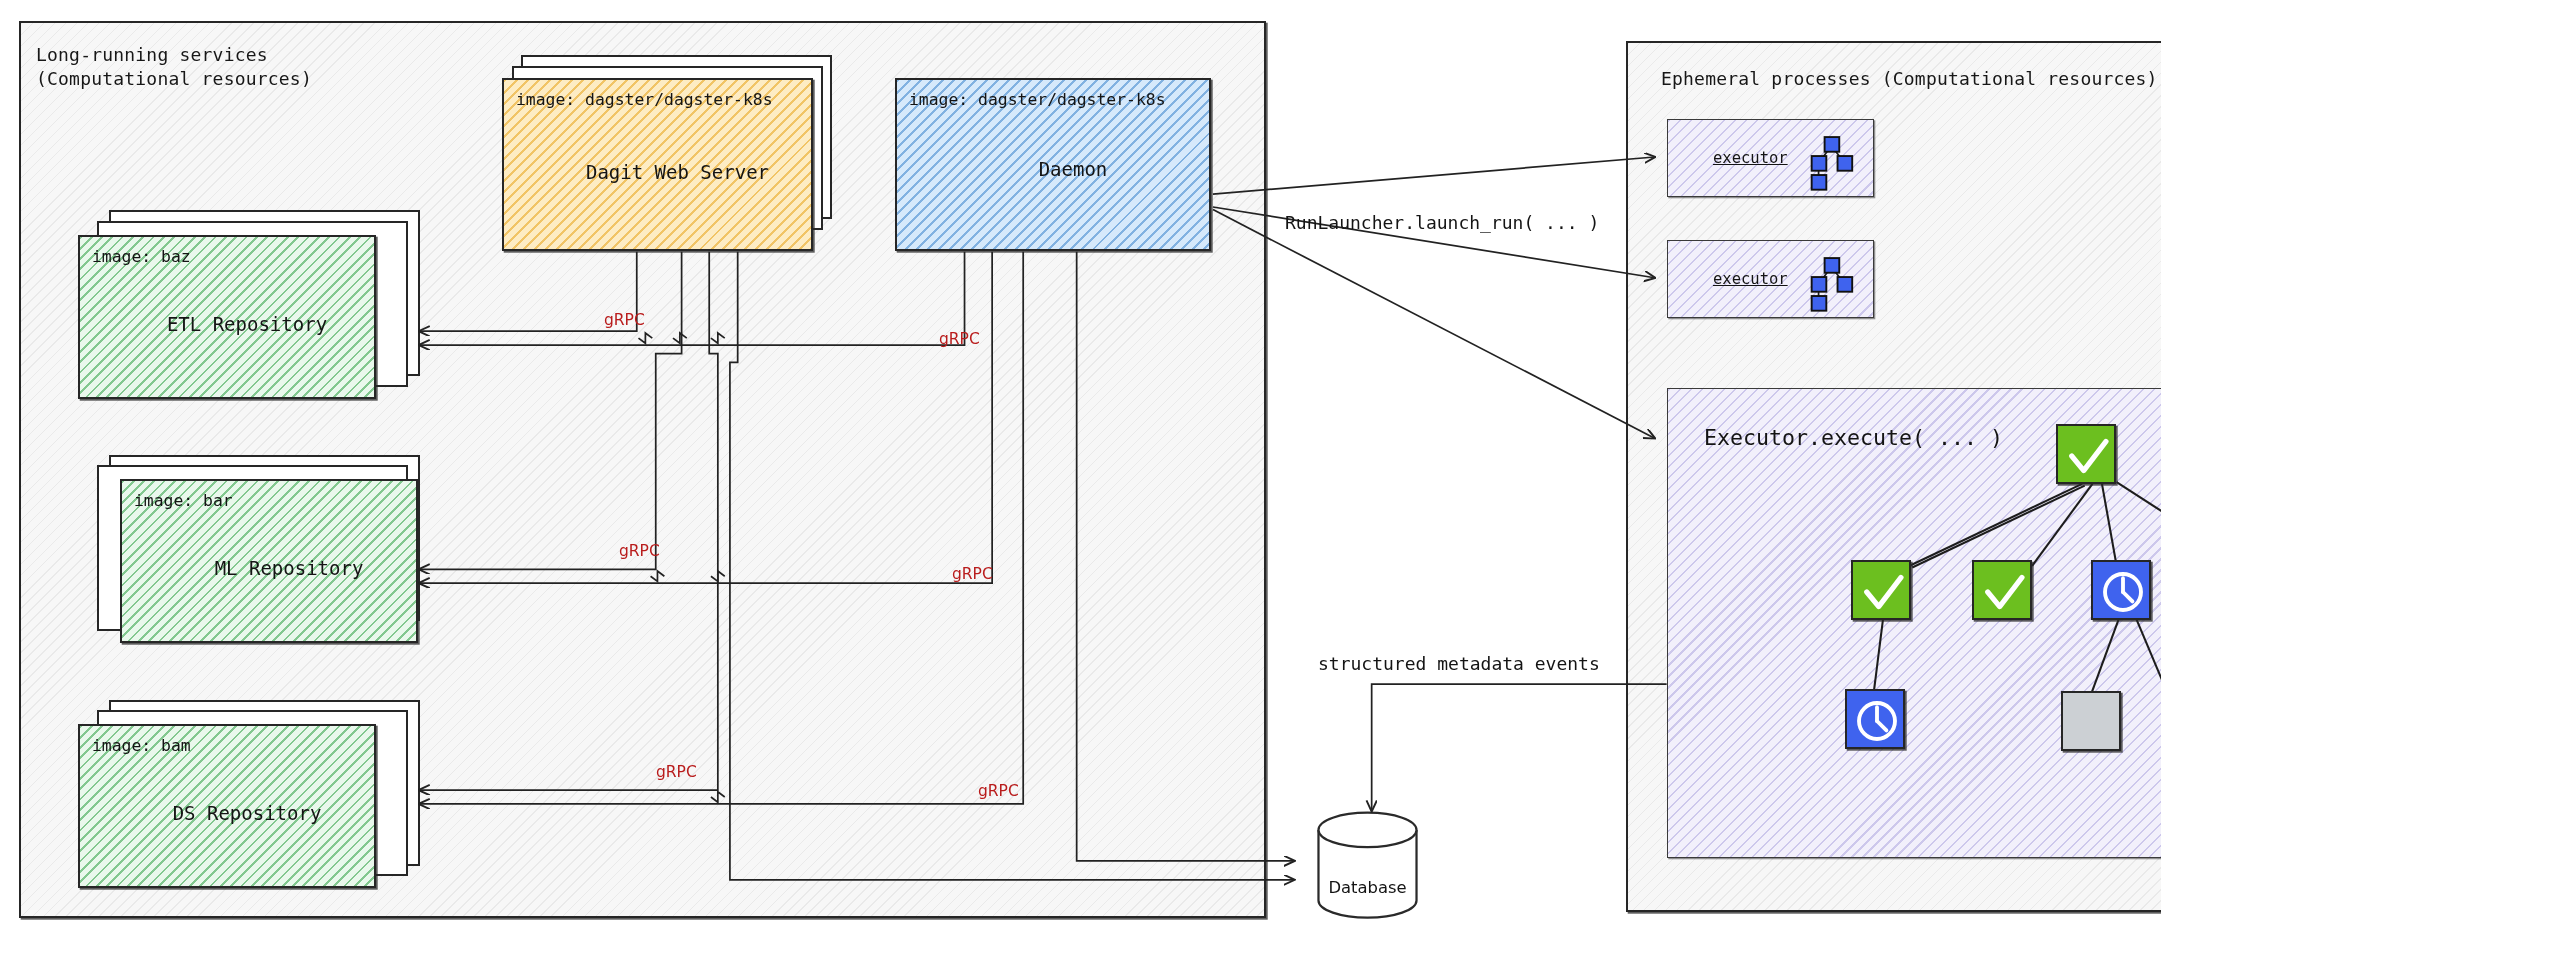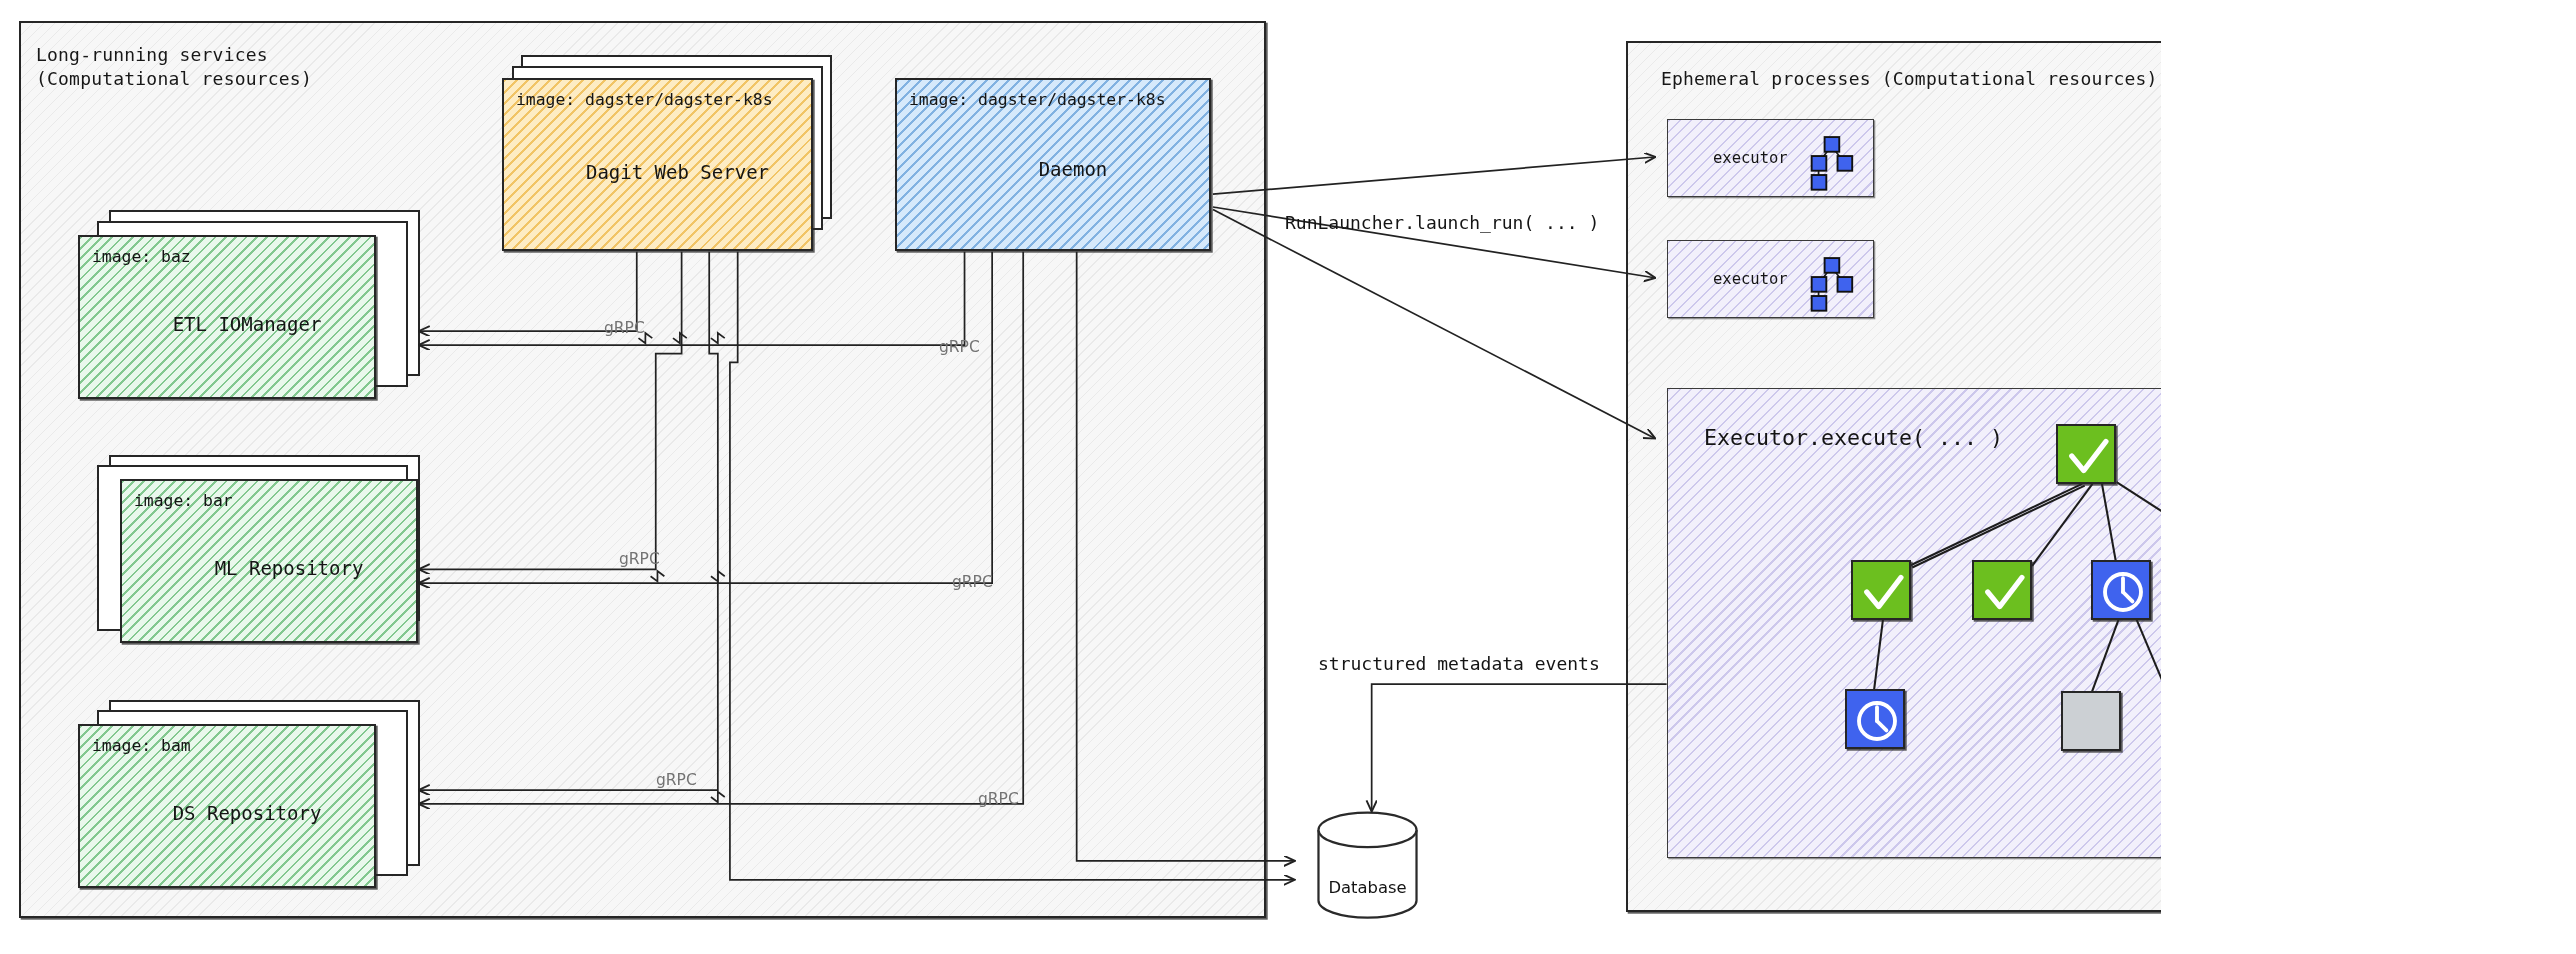--- a/index.html
+++ b/index.html
@@ -96,29 +96,29 @@
     white-space:pre;
     padding-left:40px;
   }
 
   .executor-label{
     position:absolute;
     font-family:"DejaVu Sans Mono", monospace;
     font-size:15.5px;
     color:#141414;
     white-space:pre;
+    text-decoration:underline;
   }
 
   .edge-label{
     position:absolute;
     font-family:"DejaVu Sans", sans-serif;
     font-size:15.5px;
-    color:#737373;
-    white-space:pre;
-    margin-top:8px;
+    color:#b91c1c;
+    white-space:pre;
   }
   .edge-label-mono{
     position:absolute;
     font-family:"DejaVu Sans Mono", monospace;
     font-size:18px;
     color:#141414;
     white-space:pre;
   }
 
   .db-label{
@@ -156,21 +156,21 @@
 
   <div class="box sketch hatch-blue" style="left:895px;top:78px;width:316px;height:173px;">
     <span class="node-label-img">image: dagster/dagster-k8s</span>
     <span class="node-label-main" style="top:78px;">Daemon</span>
   </div>
 
   <div class="stack-card" style="left:109px;top:210px;width:311px;height:166px;"></div>
   <div class="stack-card" style="left:97px;top:221px;width:311px;height:166px;"></div>
   <div class="box sketch hatch-green" style="left:78px;top:235px;width:298px;height:164px;">
     <span class="node-label-img">image: baz</span>
-    <span class="node-label-main" style="top:76px;">ETL IOManager</span>
+    <span class="node-label-main" style="top:76px;">ETL Repository</span>
   </div>
 
   <div class="stack-card" style="left:109px;top:455px;width:311px;height:166px;"></div>
   <div class="stack-card" style="left:97px;top:465px;width:311px;height:166px;"></div>
   <div class="box sketch hatch-green" style="left:78px;top:479px;width:298px;height:164px;margin-left:42px;">
     <span class="node-label-img">image: bar</span>
     <span class="node-label-main" style="top:76px;">ML Repository</span>
   </div>
 
   <div class="stack-card" style="left:109px;top:700px;width:311px;height:166px;"></div>

